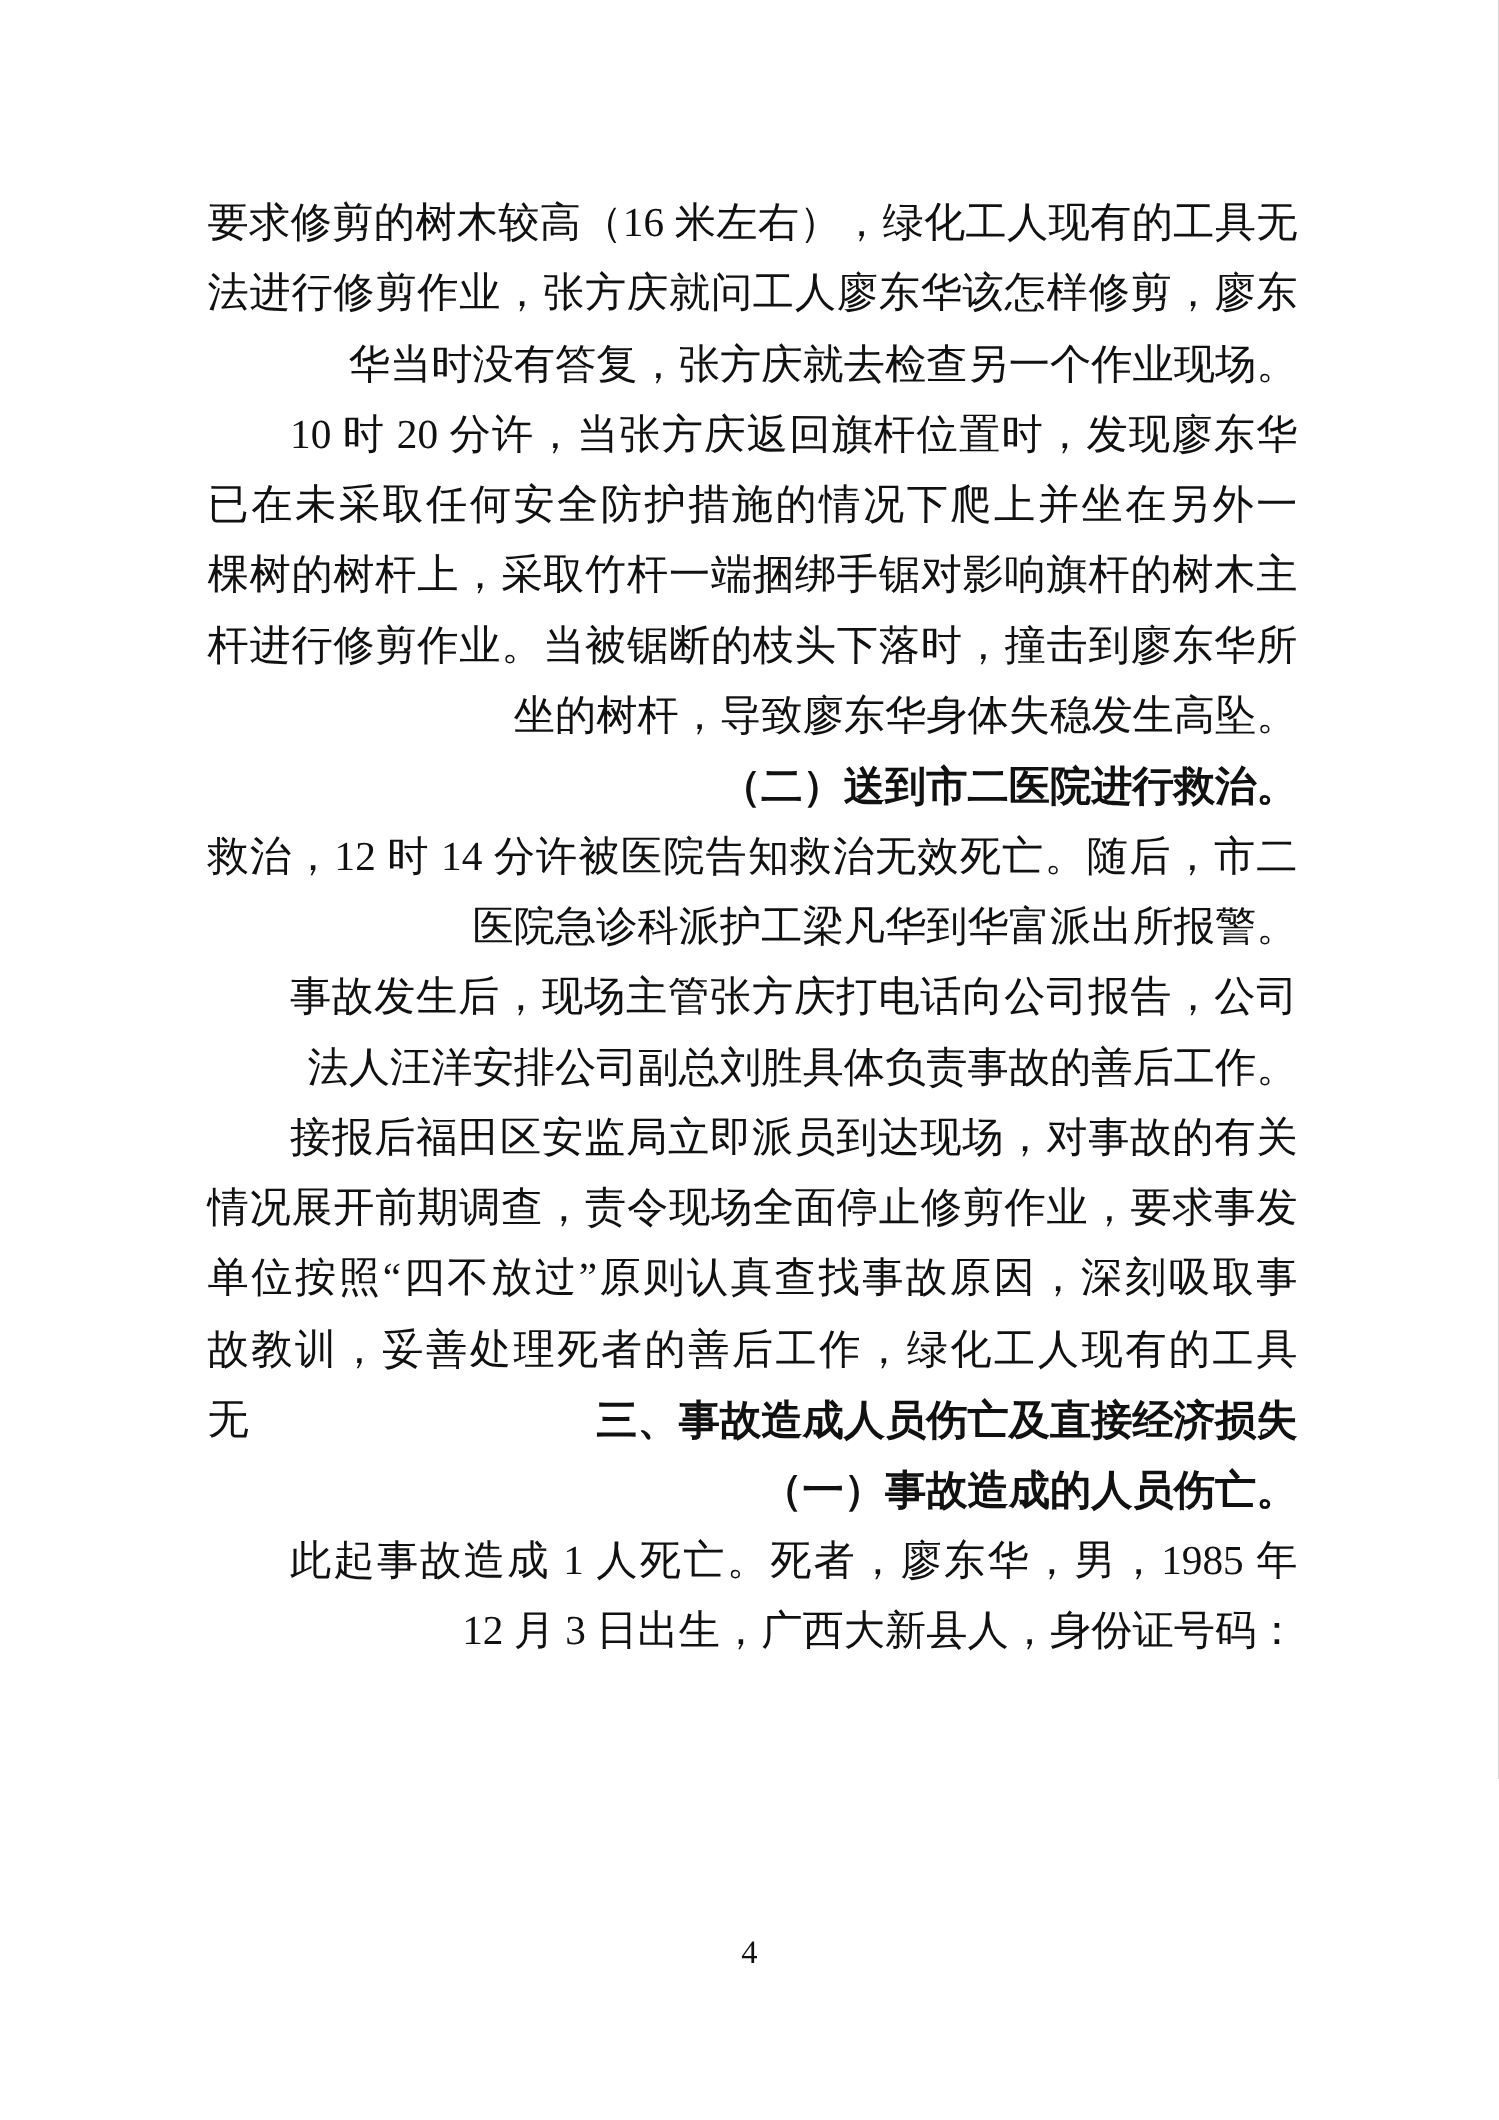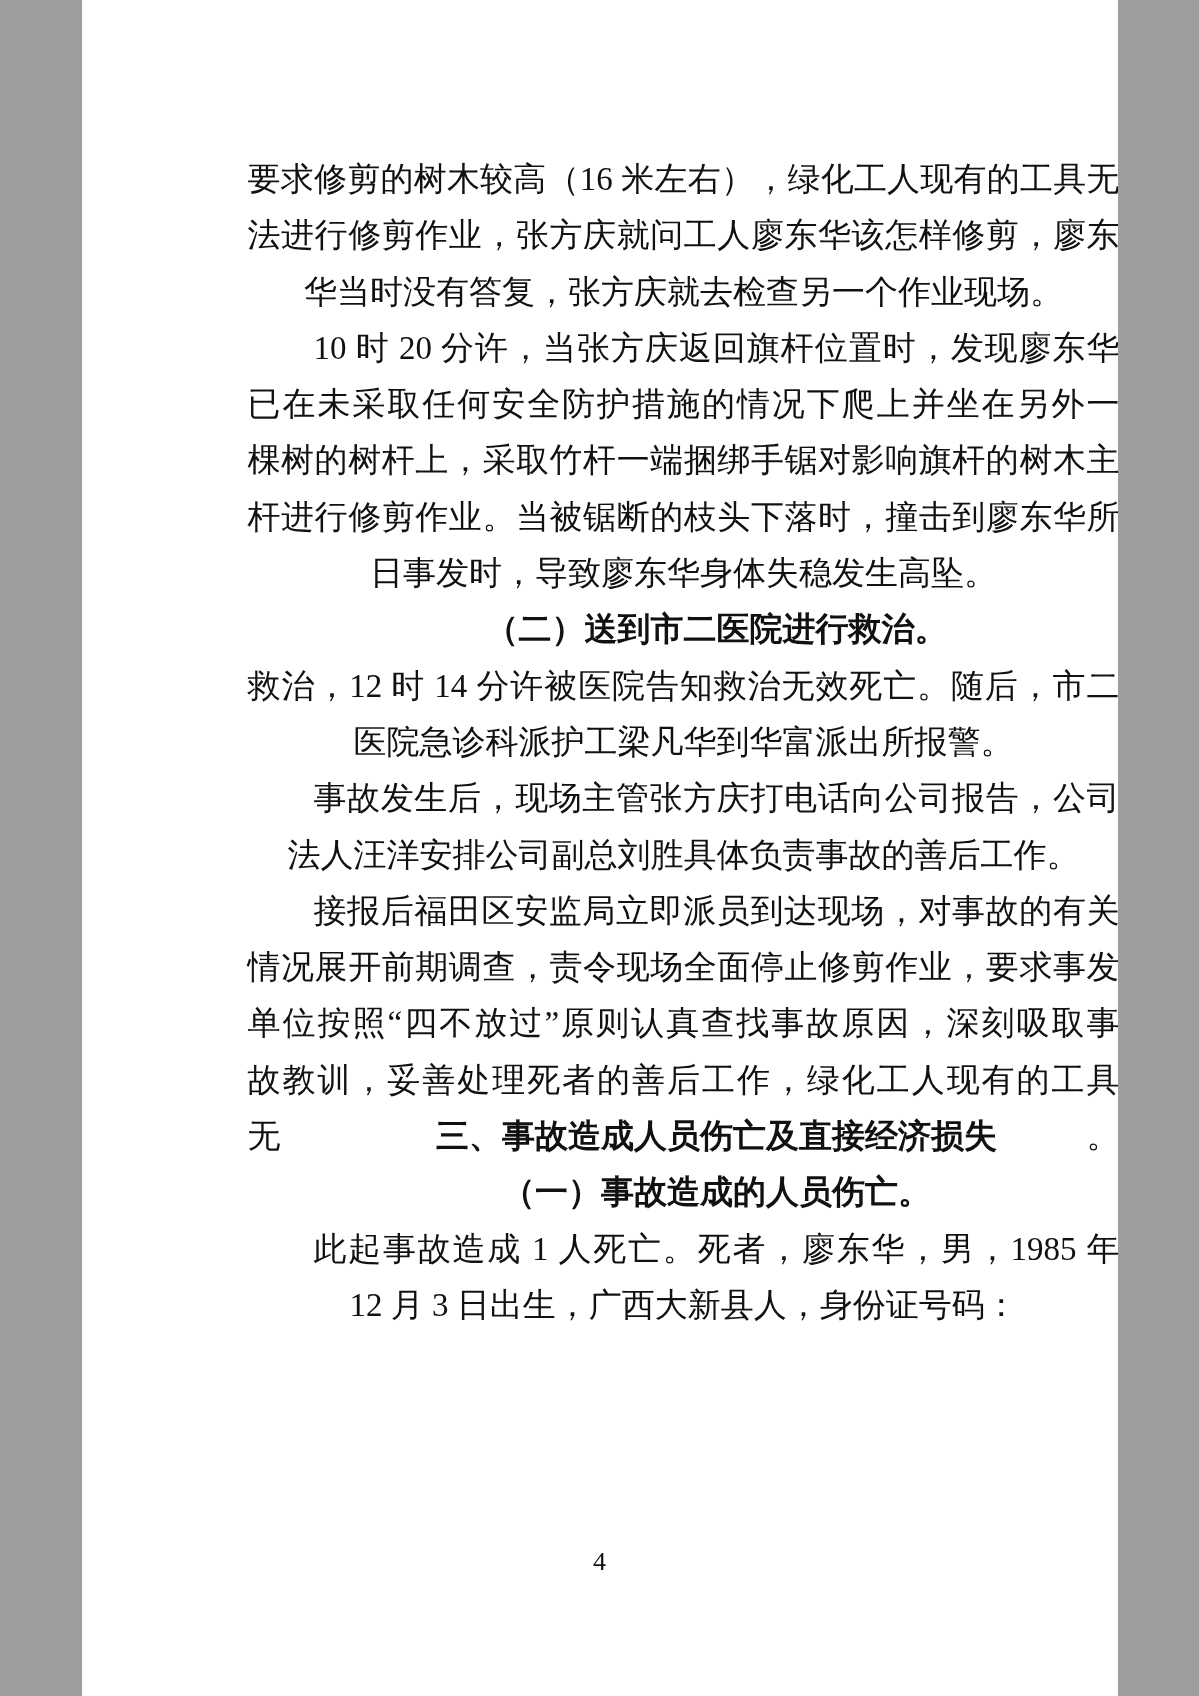--- a/index.html
+++ b/index.html
@@ -2,40 +2,40 @@
 <html><head>
 <meta charset="utf-8">
 <style>
   html, body {
     margin: 0;
     padding: 0;
     background: #9e9e9e;
   }
   .page {
     position: relative;
-    width: 1036px;
+    width: 1199px;
     height: 1696px;
     margin: 0 auto;
     background: #ffffff;
     color: #111111;
     overflow: hidden;
   }
   .content {
     position: absolute;
     left: 166px;
     top: 151px;
     width: 872px;
   }
   .line {
     font-family: "Liberation Serif", "DejaVu Serif", serif;
     font-size: 33px;
     line-height: 56.3px;
     height: 56.3px;
     white-space: normal;
-    text-align: center;
+    text-align: right;
   }
   
   .j {
     text-align: justify;
     text-align-last: justify;
   }
   
   .i {
     text-indent: 2em;
   }
@@ -61,21 +61,21 @@
 
 <div class="page">
   <div class="content">
     <div class="line j">要求修剪的树木较高（16 米左右），绿化工人现有的工具无</div>
     <div class="line j">法进行修剪作业，张方庆就问工人廖东华该怎样修剪，廖东</div>
     <div class="line">华当时没有答复，张方庆就去检查另一个作业现场。</div>
     <div class="line j i">10 时 20 分许，当张方庆返回旗杆位置时，发现廖东华</div>
     <div class="line j">已在未采取任何安全防护措施的情况下爬上并坐在另外一</div>
     <div class="line j">棵树的树杆上，采取竹杆一端捆绑手锯对影响旗杆的树木主</div>
     <div class="line j">杆进行修剪作业。当被锯断的枝头下落时，撞击到廖东华所</div>
-    <div class="line">日事发时，导致廖东华身体失稳发生高坠。</div>
+    <div class="line">坐的树杆，导致廖东华身体失稳发生高坠。</div>
     <div class="line h i">（二）送到市二医院进行救治。</div>
     <div class="line j">救治，12 时 14 分许被医院告知救治无效死亡。随后，市二</div>
     <div class="line">医院急诊科派护工梁凡华到华富派出所报警。</div>
     <div class="line j i">事故发生后，现场主管张方庆打电话向公司报告，公司</div>
     <div class="line">法人汪洋安排公司副总刘胜具体负责事故的善后工作。</div>
     <div class="line j i">接报后福田区安监局立即派员到达现场，对事故的有关</div>
     <div class="line j">情况展开前期调查，责令现场全面停止修剪作业，要求事发</div>
     <div class="line j">单位按照“四不放过”原则认真查找事故原因，深刻吸取事</div>
     <div class="line j">故教训，妥善处理死者的善后工作，绿化工人现有的工具无。</div>
     <div class="line h i">三、事故造成人员伤亡及直接经济损失</div>

